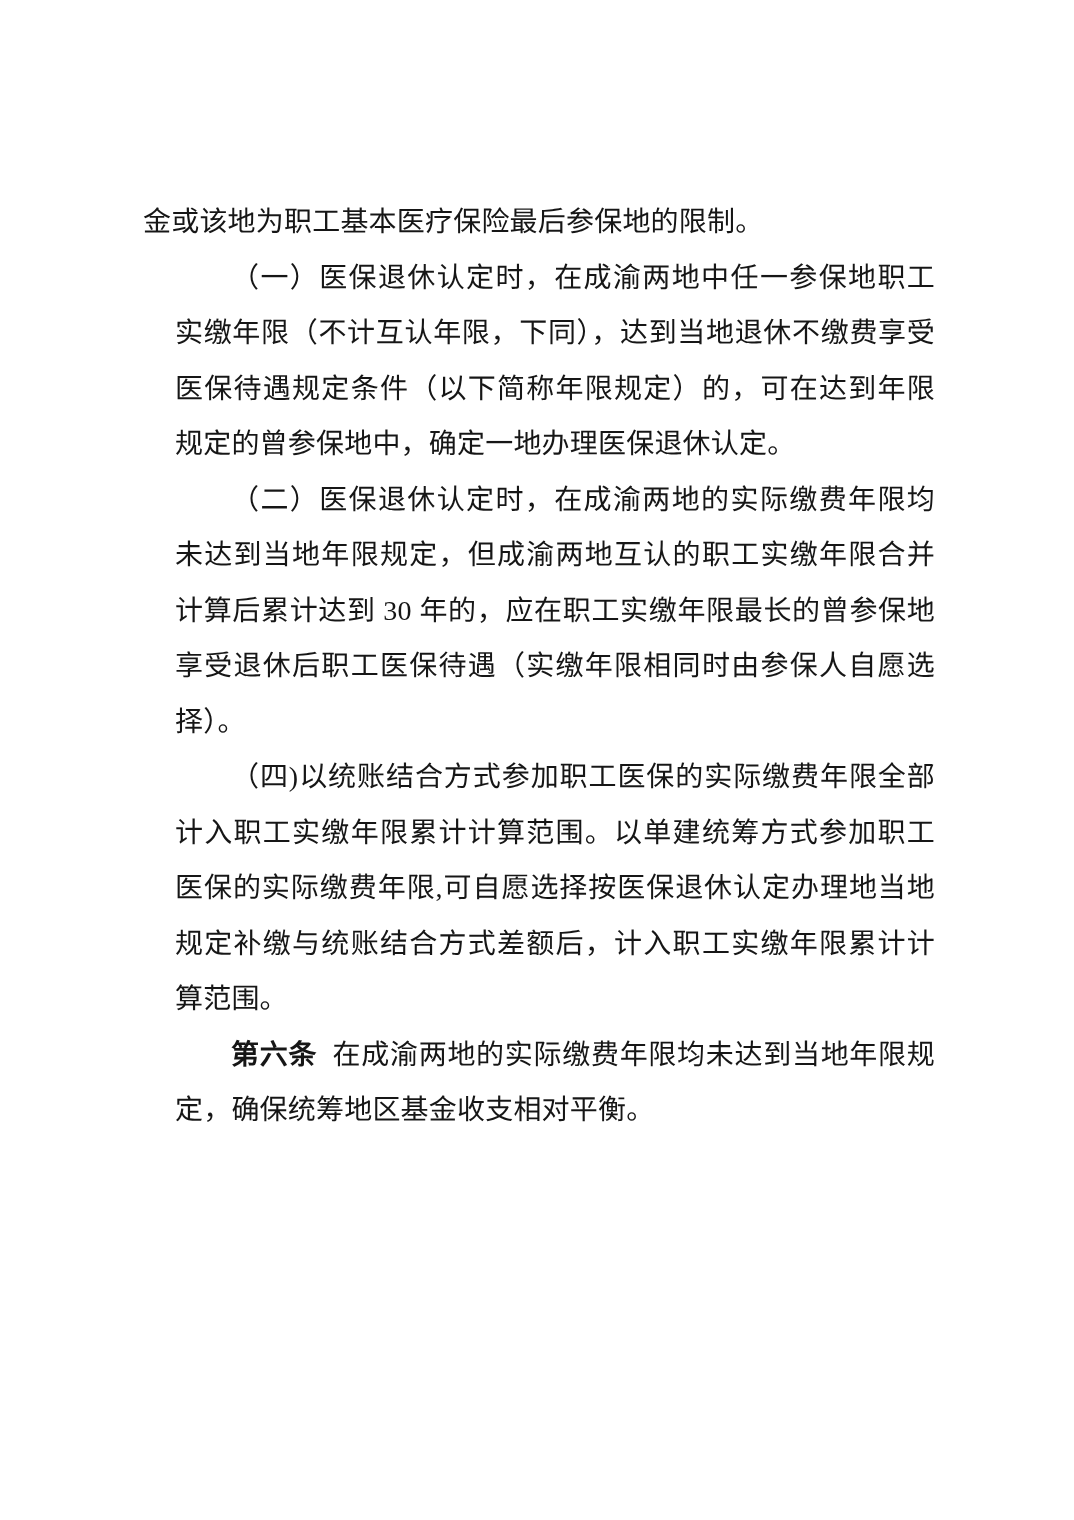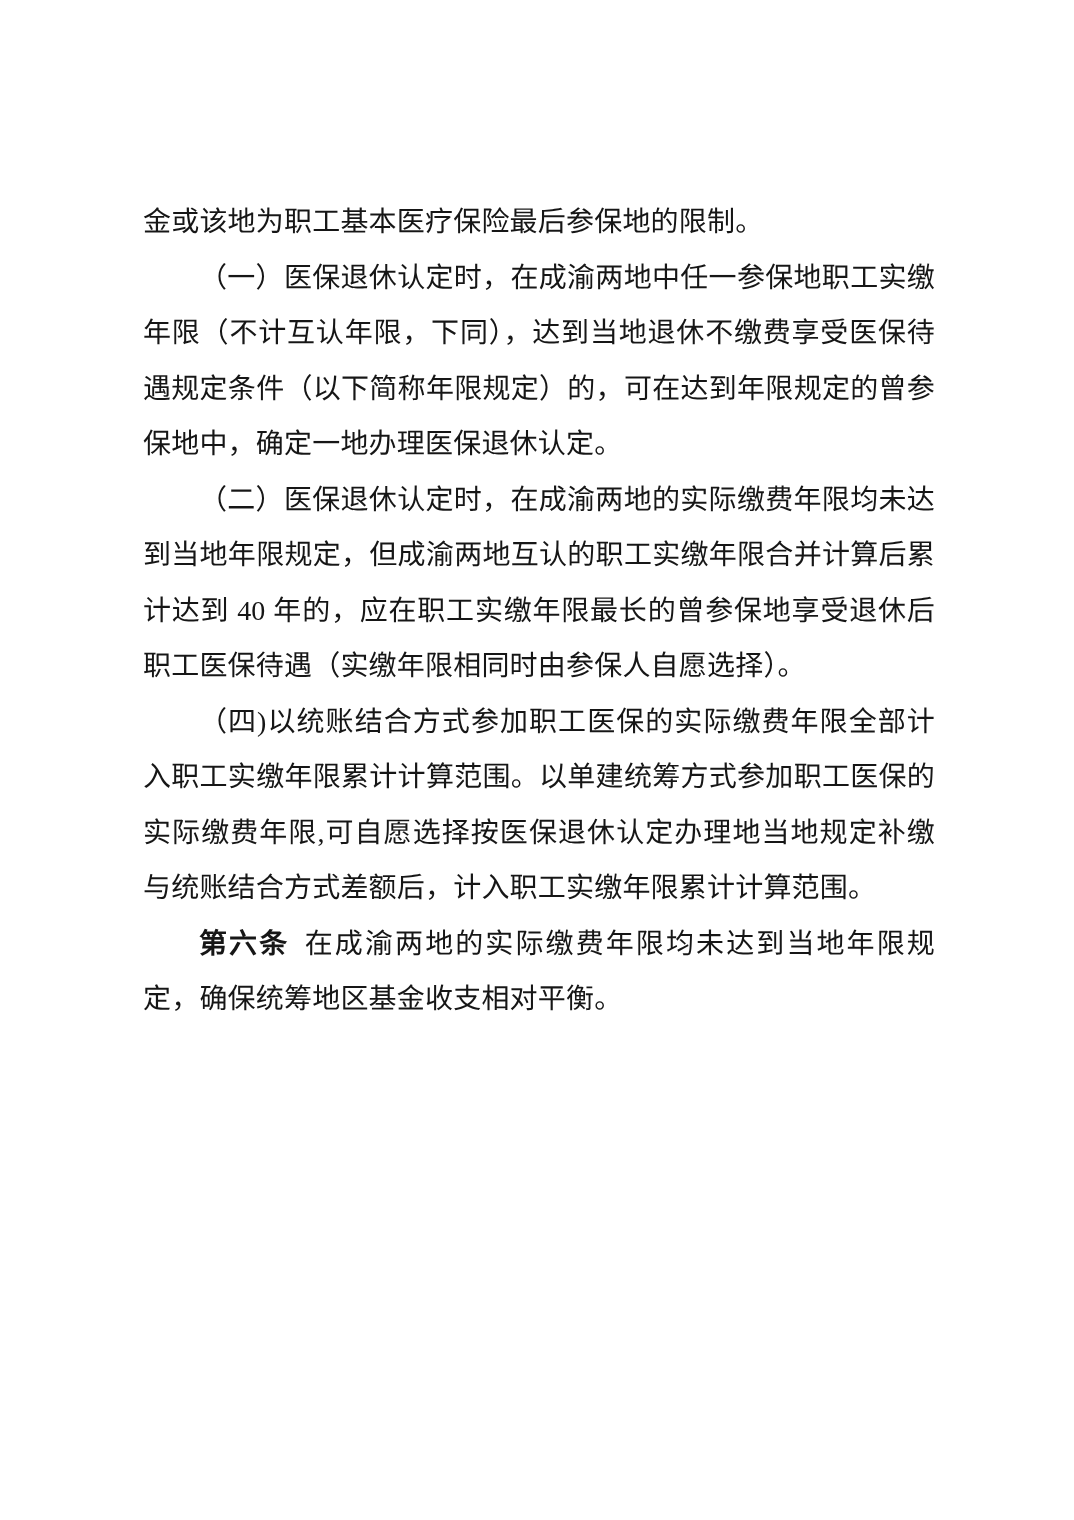--- a/index.html
+++ b/index.html
@@ -25,20 +25,21 @@
     line-height: 55.5px;
     text-align: justify;
     letter-spacing: 0.2px;
   }
   .body-text p {
     margin: 0;
     padding: 0;
   }
   .body-text p.indent {
     text-indent: 2em;
+    margin-left: 32px;
   }
   .article-no {
     font-family: Liberation Sans, sans-serif;
     font-weight: 700;
     margin-right: 0.55em;
   }
   .page-number {
     position: absolute;
     left: 141px;
     top: 1406px;
@@ -56,21 +57,21 @@
   }
 </style>
 </head>
 <body>
 
 <div class="page">
 
   <div class="body-text" id="doc-body">
       <p>金或该地为职工基本医疗保险最后参保地的限制。</p>
       <p class="indent">（一）医保退休认定时，在成渝两地中任一参保地职工实缴年限（不计互认年限，下同），达到当地退休不缴费享受医保待遇规定条件（以下简称年限规定）的，可在达到年限规定的曾参保地中，确定一地办理医保退休认定。</p>
-      <p class="indent">（二）医保退休认定时，在成渝两地的实际缴费年限均未达到当地年限规定，但成渝两地互认的职工实缴年限合并计算后累计达到 40 年的，应在职工实缴年限最长的曾参保地享受退休后职工医保待遇（实缴年限相同时由参保人自愿选择）。</p>
+      <p class="indent">（二）医保退休认定时，在成渝两地的实际缴费年限均未达到当地年限规定，但成渝两地互认的职工实缴年限合并计算后累计达到 30 年的，应在职工实缴年限最长的曾参保地享受退休后职工医保待遇（实缴年限相同时由参保人自愿选择）。</p>
       <p class="indent">（四)以统账结合方式参加职工医保的实际缴费年限全部计入职工实缴年限累计计算范围。以单建统筹方式参加职工医保的实际缴费年限,可自愿选择按医保退休认定办理地当地规定补缴与统账结合方式差额后，计入职工实缴年限累计计算范围。</p>
       <p class="indent"><span class="article-no">第六条</span><span>在成渝两地的实际缴费年限均未达到当地年限规定，确保统筹地区基金收支相对平衡。</span></p>
     </div>
 
   <div class="page-number">
     <span class="dash">–</span><span class="num">4</span><span class="dash">–</span>
   </div>
 
 </div>
 

